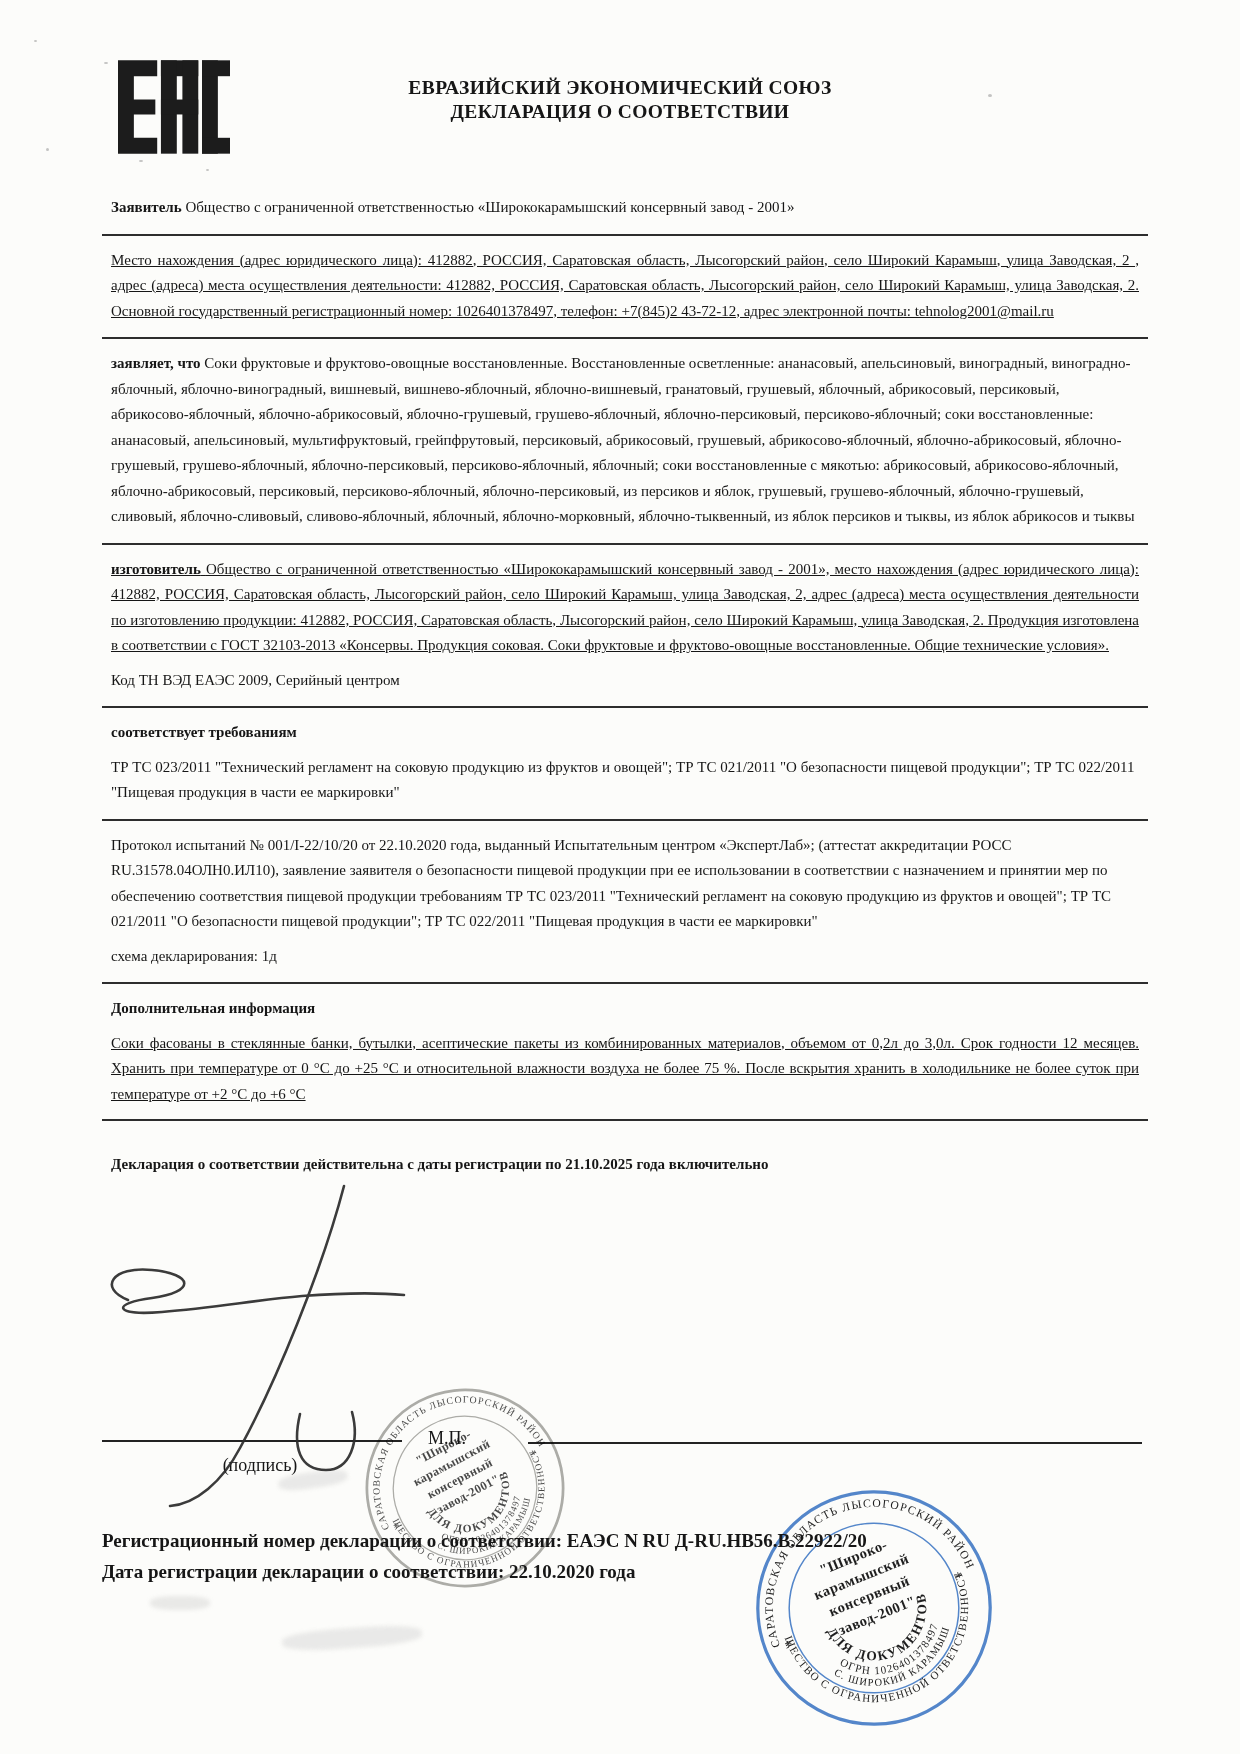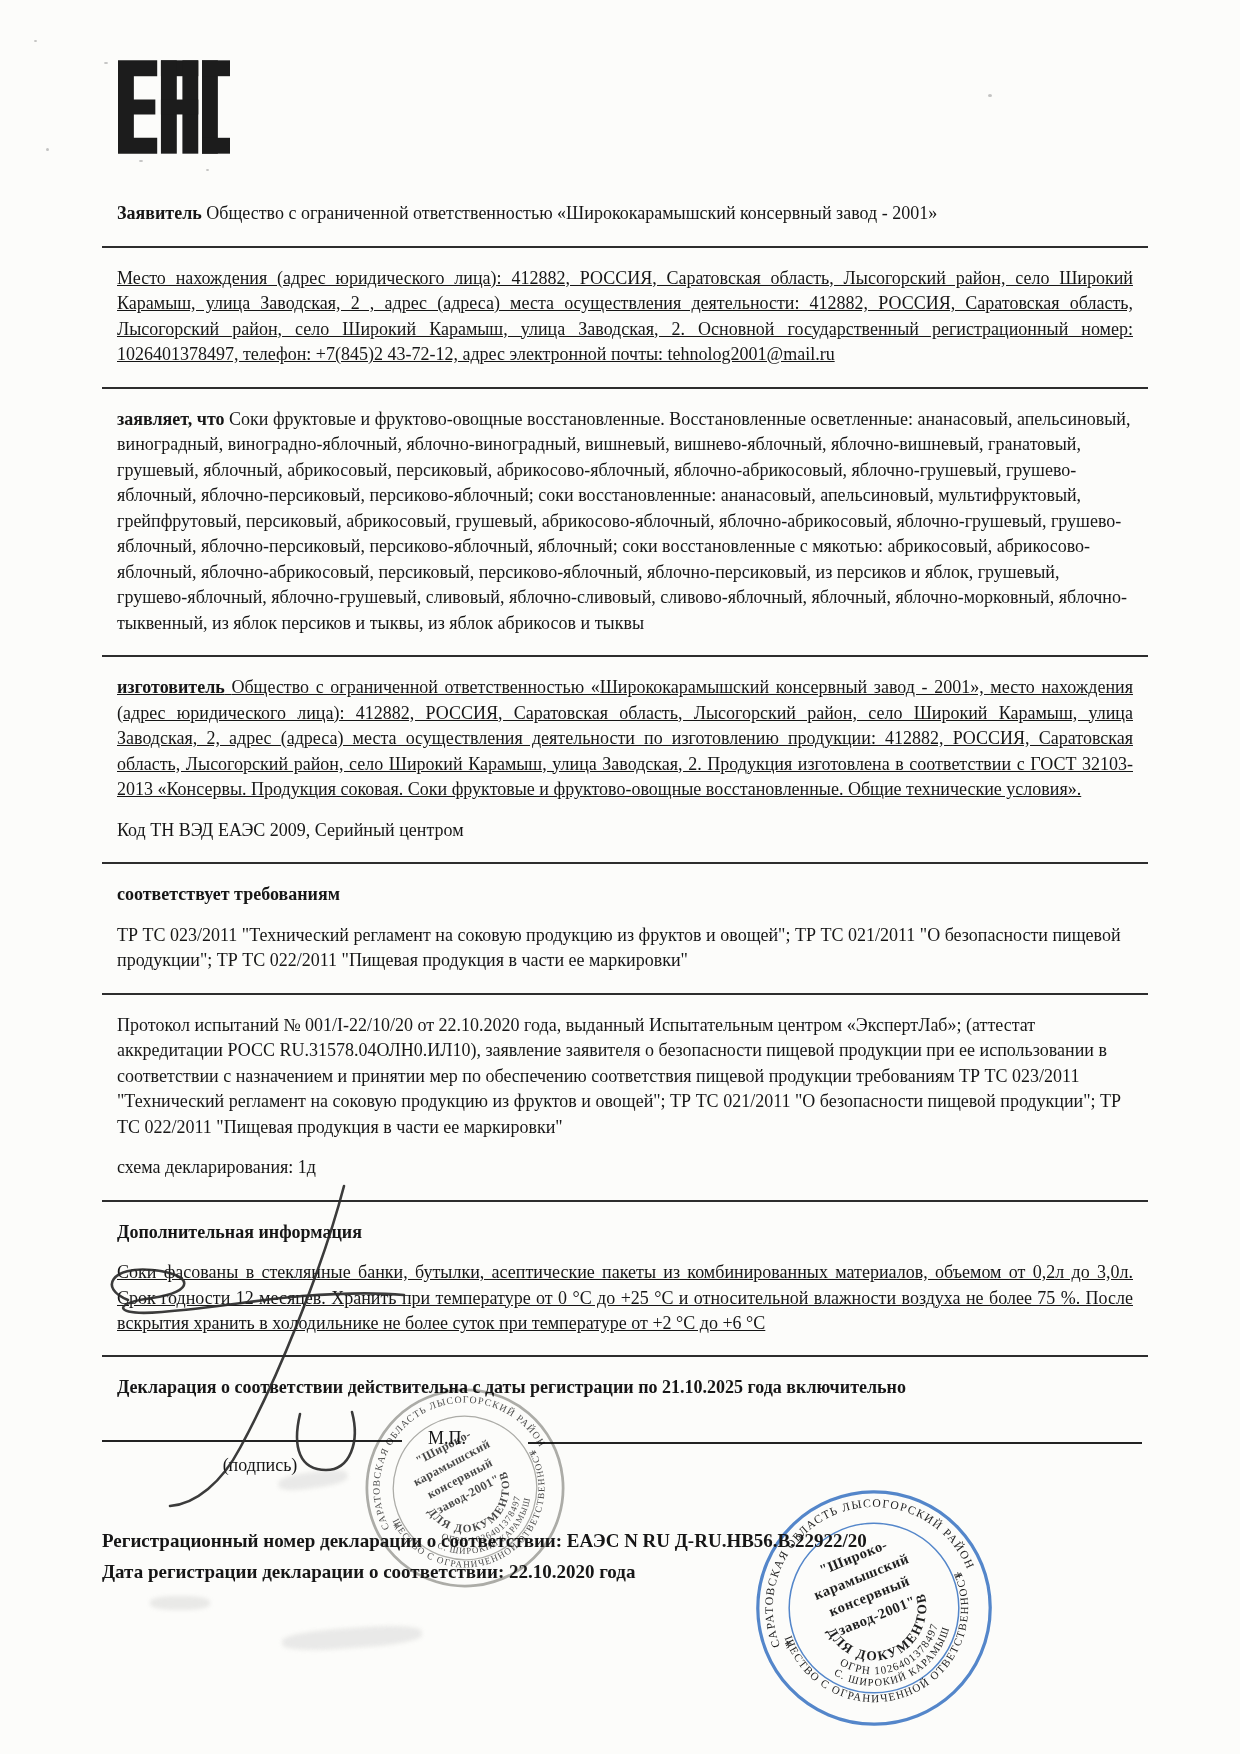--- a/index.html
+++ b/index.html
@@ -8,21 +8,21 @@
         font-family:"Liberation Serif","DejaVu Serif",serif;color:#161616;}
   
   .eac-logo{position:absolute;left:118px;top:58px;width:112px;height:98px;}
   .title-wrap{position:absolute;left:0;top:76px;width:100%;text-align:center;}
   .title-line{font-size:19.5px;font-weight:bold;line-height:23.5px;letter-spacing:.4px;margin:0;}
   
   .main{position:absolute;left:102px;top:183px;width:1046px;z-index:2;}
   .sec{padding:3px 0 4px;border-bottom:2px solid #2d2d2d;}
   .sec.nb{border-bottom:none;}
   .sec.pad-extra{padding-bottom:3px;}
-  .main p{margin:15px;font-size:18px;line-height:25.5px;}
+  .main p{margin:9px;font-size:15px;line-height:25.5px;}
   .just{text-align:justify;text-decoration:underline;}
   .lbl{font-weight:bold;}
   .boldline{font-weight:bold;}
   
   .sig-line{position:absolute;border-top:2px solid #222;z-index:3;}
   #sig-line-left{left:102px;top:1440px;width:300px;}
   #sig-line-right{left:528px;top:1442px;width:614px;}
   .cap{position:absolute;font-size:18px;z-index:6;margin-top:8px;}
   #cap-podpis{left:140px;top:1447px;width:240px;text-align:center;}
   #cap-mp{left:428px;top:1420px;font-size:18px;}
@@ -58,20 +58,24 @@
       <rect x="46" y="0" width="40" height="17"></rect>
       <rect x="46" y="0" width="17" height="100"></rect>
       <rect x="69" y="0" width="17" height="100"></rect>
       <rect x="46" y="42" width="40" height="16"></rect>
       <rect x="90" y="0" width="17" height="100"></rect>
       <rect x="90" y="0" width="30" height="17"></rect>
       <rect x="90" y="83" width="30" height="17"></rect>
     </g>
   </svg>
 
+  <div class="title-wrap">
+    <p class="title-line">ЕВРАЗИЙСКИЙ ЭКОНОМИЧЕСКИЙ СОЮЗ</p>
+    <p class="title-line">ДЕКЛАРАЦИЯ О СООТВЕТСТВИИ</p>
+  </div>
 
   <div class="main">
 
     <div class="sec">
       <p><span class="lbl">Заявитель</span> <span>Общество с ограниченной ответственностью «Ширококарамышский консервный завод - 2001»</span></p>
     </div>
 
     <div class="sec">
       <p class="just">Место нахождения (адрес юридического лица): 412882, РОССИЯ, Саратовская область, Лысогорский район, село Широкий Карамыш, улица Заводская, 2 , адрес (адреса) места осуществления деятельности: 412882, РОССИЯ, Саратовская область, Лысогорский район, село Широкий Карамыш, улица Заводская, 2. Основной государственный регистрационный номер: 1026401378497, телефон: +7(845)2 43-72-12, адрес электронной почты: tehnolog2001@mail.ru</p>
     </div>
@@ -94,21 +98,21 @@
     <div class="sec">
       <p>Протокол испытаний № 001/I-22/10/20 от 22.10.2020 года, выданный Испытательным центром «ЭкспертЛаб»; (аттестат аккредитации РОСС RU.31578.04ОЛН0.ИЛ10), заявление заявителя о безопасности пищевой продукции при ее использовании в соответствии с назначением и принятии мер по обеспечению соответствия пищевой продукции требованиям ТР ТС 023/2011 "Технический регламент на соковую продукцию из фруктов и овощей"; ТР ТС 021/2011 "О безопасности пищевой продукции"; ТР ТС 022/2011 "Пищевая продукция в части ее маркировки"</p>
       <p>схема декларирования: 1д</p>
     </div>
 
     <div class="sec pad-extra">
       <p class="boldline">Дополнительная информация</p>
       <p class="just">Соки фасованы в стеклянные банки, бутылки, асептические пакеты из комбинированных материалов, объемом от 0,2л до 3,0л. Срок годности 12 месяцев. Хранить при температуре от 0 °С до +25 °С и относительной влажности воздуха не более 75 %. После вскрытия хранить в холодильнике не более суток при температуре от +2 °С до +6 °С</p>
     </div>
 
-    <div class="sec nb" style="padding-top:3px;">
+    <div class="sec nb" style="padding-top:22px;">
       <p class="boldline">Декларация о соответствии  действительна с даты регистрации по 21.10.2025 года включительно</p>
     </div>
 
   </div>
 
   <div class="sig-line" id="sig-line-left"></div>
   <div class="sig-line" id="sig-line-right"></div>
   <div class="cap" id="cap-podpis">(подпись)</div>
   <div class="cap" id="cap-mp">М.П.</div>
 

